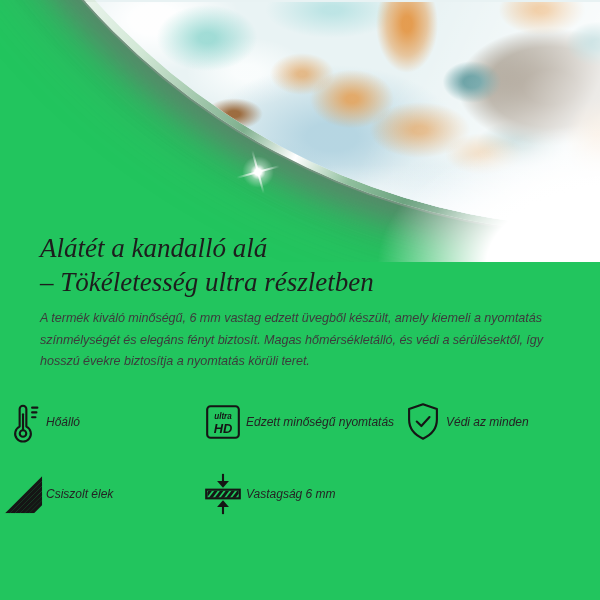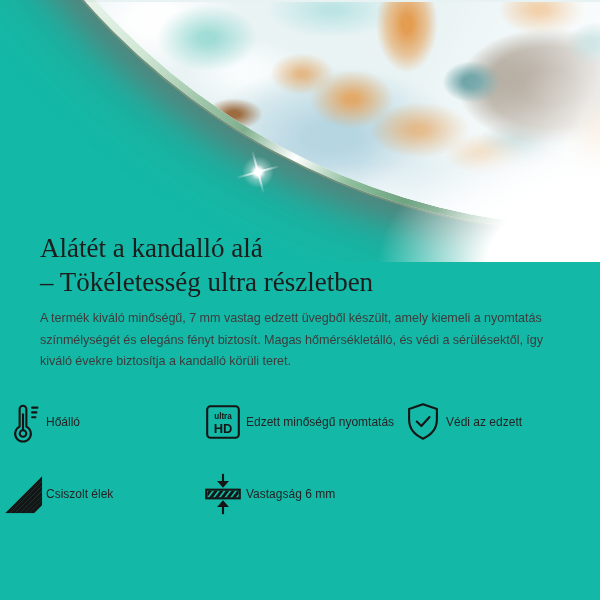--- a/index.html
+++ b/index.html
@@ -1,22 +1,23 @@
 <!DOCTYPE html>
 <html><head>
 <meta charset="utf-8">
 <style>
   * { box-sizing: border-box; margin: 0; padding: 0; }
   html, body { background: #ffffff; }
   body { font-family: "Liberation Sans", sans-serif; }
   .page {
     position: relative;
     width: 600px; height: 600px;
-    background: #14b8a6;
-    overflow: hidden;
+    background: #22c55e;
+    overflow: hidden;
+    font-style: italic;
   }
 
   
   .hero {
     position: absolute; left: 0; top: 0;
     width: 600px; height: 262px;
     overflow: hidden;
   }
   .disc-outer {
     position: absolute; left: -90px; top: -1145px;
@@ -135,23 +136,23 @@
     <div class="sparkle"></div>
     <div class="fade-overlay"></div>
   </div>
 
   <h1 class="title">
     <span>Alátét a kandalló alá</span>
     <span>– Tökéletesség ultra részletben</span>
   </h1>
 
   <div class="description">
-    <div>A termék kiváló minőségű, 7 mm vastag edzett üvegből készült, amely kiemeli a nyomtatás</div>
+    <div>A termék kiváló minőségű, 6 mm vastag edzett üvegből készült, amely kiemeli a nyomtatás</div>
     <div>színmélységét és elegáns fényt biztosít. Magas hőmérsékletálló, és védi a sérülésektől, így</div>
-    <div>kiváló évekre biztosítja a kandalló körüli teret.</div>
+    <div>hosszú évekre biztosítja a nyomtatás körüli teret.</div>
   </div>
 
   <div class="features">
 
     <div class="feature">
       <div class="icon-wrap">
         <svg width="46" height="48" viewBox="0 0 48 48">
           <path class="stroke round" d="M20.5 28.8 V10.5 a3.5 3.5 0 0 1 7 0 V28.8 a8.2 8.2 0 1 1 -7 0 Z"></path>
           <circle class="stroke" cx="24" cy="36" r="3.4"></circle>
           <path class="stroke round" d="M24 16 V31.5"></path>
@@ -172,21 +173,21 @@
       <div class="label">Edzett minőségű nyomtatás</div>
     </div>
 
     <div class="feature">
       <div class="icon-wrap">
         <svg width="46" height="48" viewBox="0 0 48 48">
           <path class="stroke round" stroke-width="2.4" d="M24 5.5 L38.5 10.5 V21.5 C38.5 31 32.5 37.6 24 41.5 C15.5 37.6 9.5 31 9.5 21.5 V10.5 Z"></path>
           <path class="stroke round" stroke-width="2.4" d="M17.5 23.5 L22.3 28.2 L30.8 18.8"></path>
         </svg>
       </div>
-      <div class="label">Védi az edzett</div>
+      <div class="label">Védi az minden</div>
     </div>
 
 
     <div class="feature">
       <div class="icon-wrap">
         <svg width="46" height="48" viewBox="0 0 48 48">
           <defs>
               <clipPath id="tri-clip">
                 <path d="M4 44 L44 44 L44 4 Z"></path>
               </clipPath>

